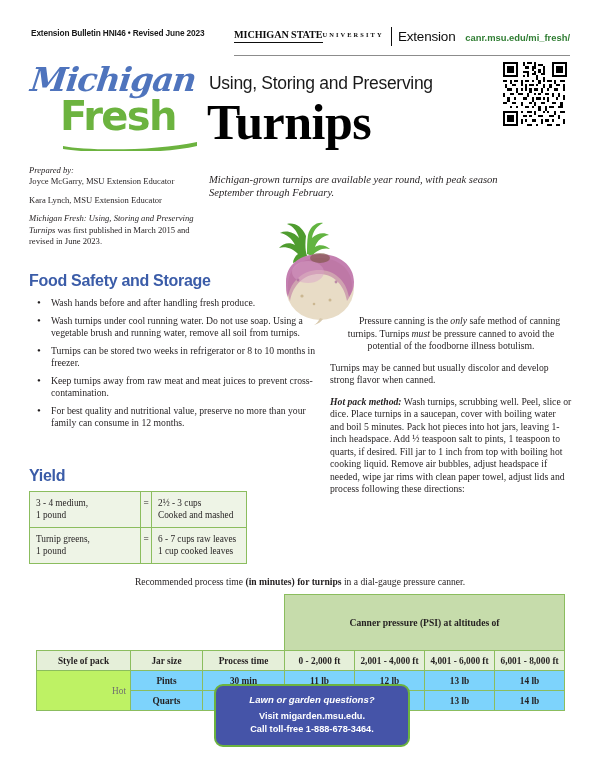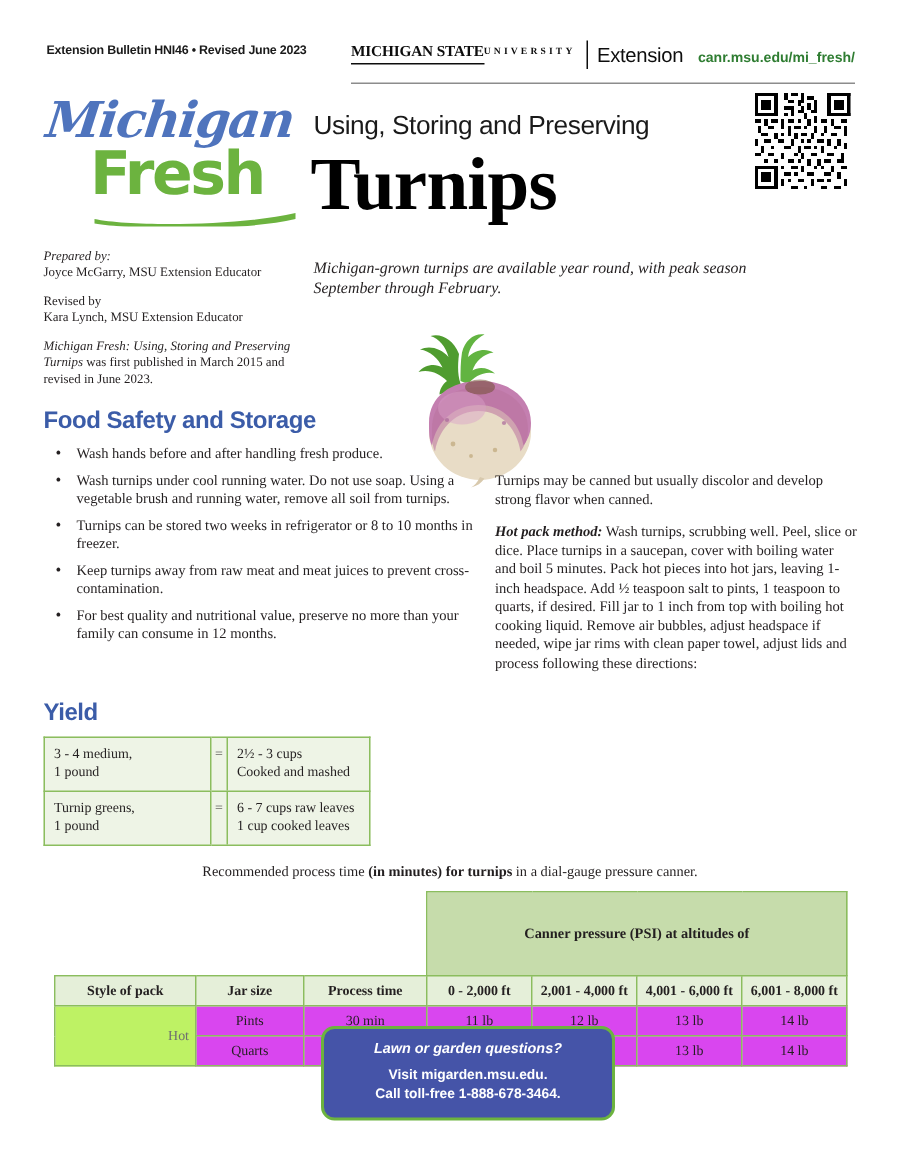--- a/index.html
+++ b/index.html
@@ -137,21 +137,21 @@
   .pt-table{border-collapse:collapse;width:528px;table-layout:fixed;}
   .pt-table td,.pt-table th{
     border:1px solid #8bbd5e;font-size:9.3px;padding:4.5px 4px;
     text-align:center;color:#231f20;font-weight:400;
   }
   .pt-table .noborder{border:none;background:#ffffff;}
   .pt-table .hdr-span{
     background:#c6dcab;font-weight:700;font-size:9.6px;padding:22px 4px;
   }
   .pt-table .col-hdr{background:#e5efd9;font-weight:700;}
-  .pt-table .cell{background:#d946ef;}
+  .pt-table .cell{background:#7dd3fc;font-weight:bold;}
   .pt-table .style-cell{background:#bef264;text-align:right;padding-left:9px;color:#6f6f6f;}
 
   
   .footer-box{
     position:absolute;left:214px;top:684px;width:172px;
     background:#4554a8;border:2.5px solid #6cb33f;border-radius:9px;
     padding:8px 10px 9px 10px;text-align:center;color:#ffffff;
   }
   .fb-title{
     font-family:"Liberation Sans", sans-serif;font-weight:700;font-style:italic;
@@ -314,21 +314,20 @@
   </svg>
 
   <div class="intro">Michigan-grown turnips are available year round, with peak season September through February.</div>
 
   <div class="prepared">
     <div class="blk">
       <div class="it">Prepared by:</div>
       <div>Joyce McGarry, MSU Extension Educator</div>
     </div>
     <div class="blk">
-      <div>Revised by</div>
       <div>Kara Lynch, MSU Extension Educator</div>
     </div>
     <div class="blk"><span class="it">Michigan Fresh: Using, Storing and Preserving Turnips</span><span> was first published in March 2015 and revised in June 2023.</span></div>
   </div>
 
   <svg class="turnip" viewBox="0 0 112 112">
     <g>
       <path d="M44,22 C40,12 32,8 25,10 C31,12 35,17 37,24 C32,18 24,16 18,19 C25,20 30,25 33,31 C28,28 21,29 17,34 C24,32 31,35 36,40 C33,42 31,46 31,49 L46,44 C43,38 43,30 44,22 Z" fill="#4f9c2f"></path>
       <path d="M46,21 C48,13 54,8 61,9 C55,12 51,17 50,24 C55,19 62,18 67,21 C60,22 55,27 53,33 C57,30 64,31 68,35 C61,33 54,37 50,42 L45,40 C45,34 45,27 46,21 Z" fill="#62b441"></path>
       <ellipse cx="58" cy="74" rx="34" ry="32" fill="#e8dcc6"></ellipse>
@@ -381,20 +380,21 @@
           <span class="y-sub">6 - 7 cups raw leaves</span>
           <span class="y-sub">1 cup cooked leaves</span>
         </td>
       </tr>
     </tbody>
       </table>
   </div>
 
 
   <div class="rc-body">
+    <p class="indent"><span>Pressure canning is the </span><i>only</i><span> safe method of canning turnips. Turnips </span><i>must</i><span> be pressure canned to avoid the potential of the foodborne illness botulism.</span></p>
     <p>Turnips may be canned but usually discolor and develop strong flavor when canned.</p>
     <p><b class="hp">Hot pack method:</b><span> Wash turnips, scrubbing well. Peel, slice or dice. Place turnips in a saucepan, cover with boiling water and boil 5 minutes. Pack hot pieces into hot jars, leaving 1-inch headspace. Add ½ teaspoon salt to pints, 1 teaspoon to quarts, if desired. Fill jar to 1 inch from top with boiling hot cooking liquid. Remove air bubbles, adjust headspace if needed, wipe jar rims with clean paper towel, adjust lids and process following these directions:</span></p>
   </div>
 
   <div class="pt-caption"><span>Recommended process time </span><b>(in minutes) for turnips</b><span> in a dial-gauge pressure canner.</span></div>
 
   <div class="pt-wrap">
     <table class="pt-table">
       <colgroup>
         <col style="width:94px">

